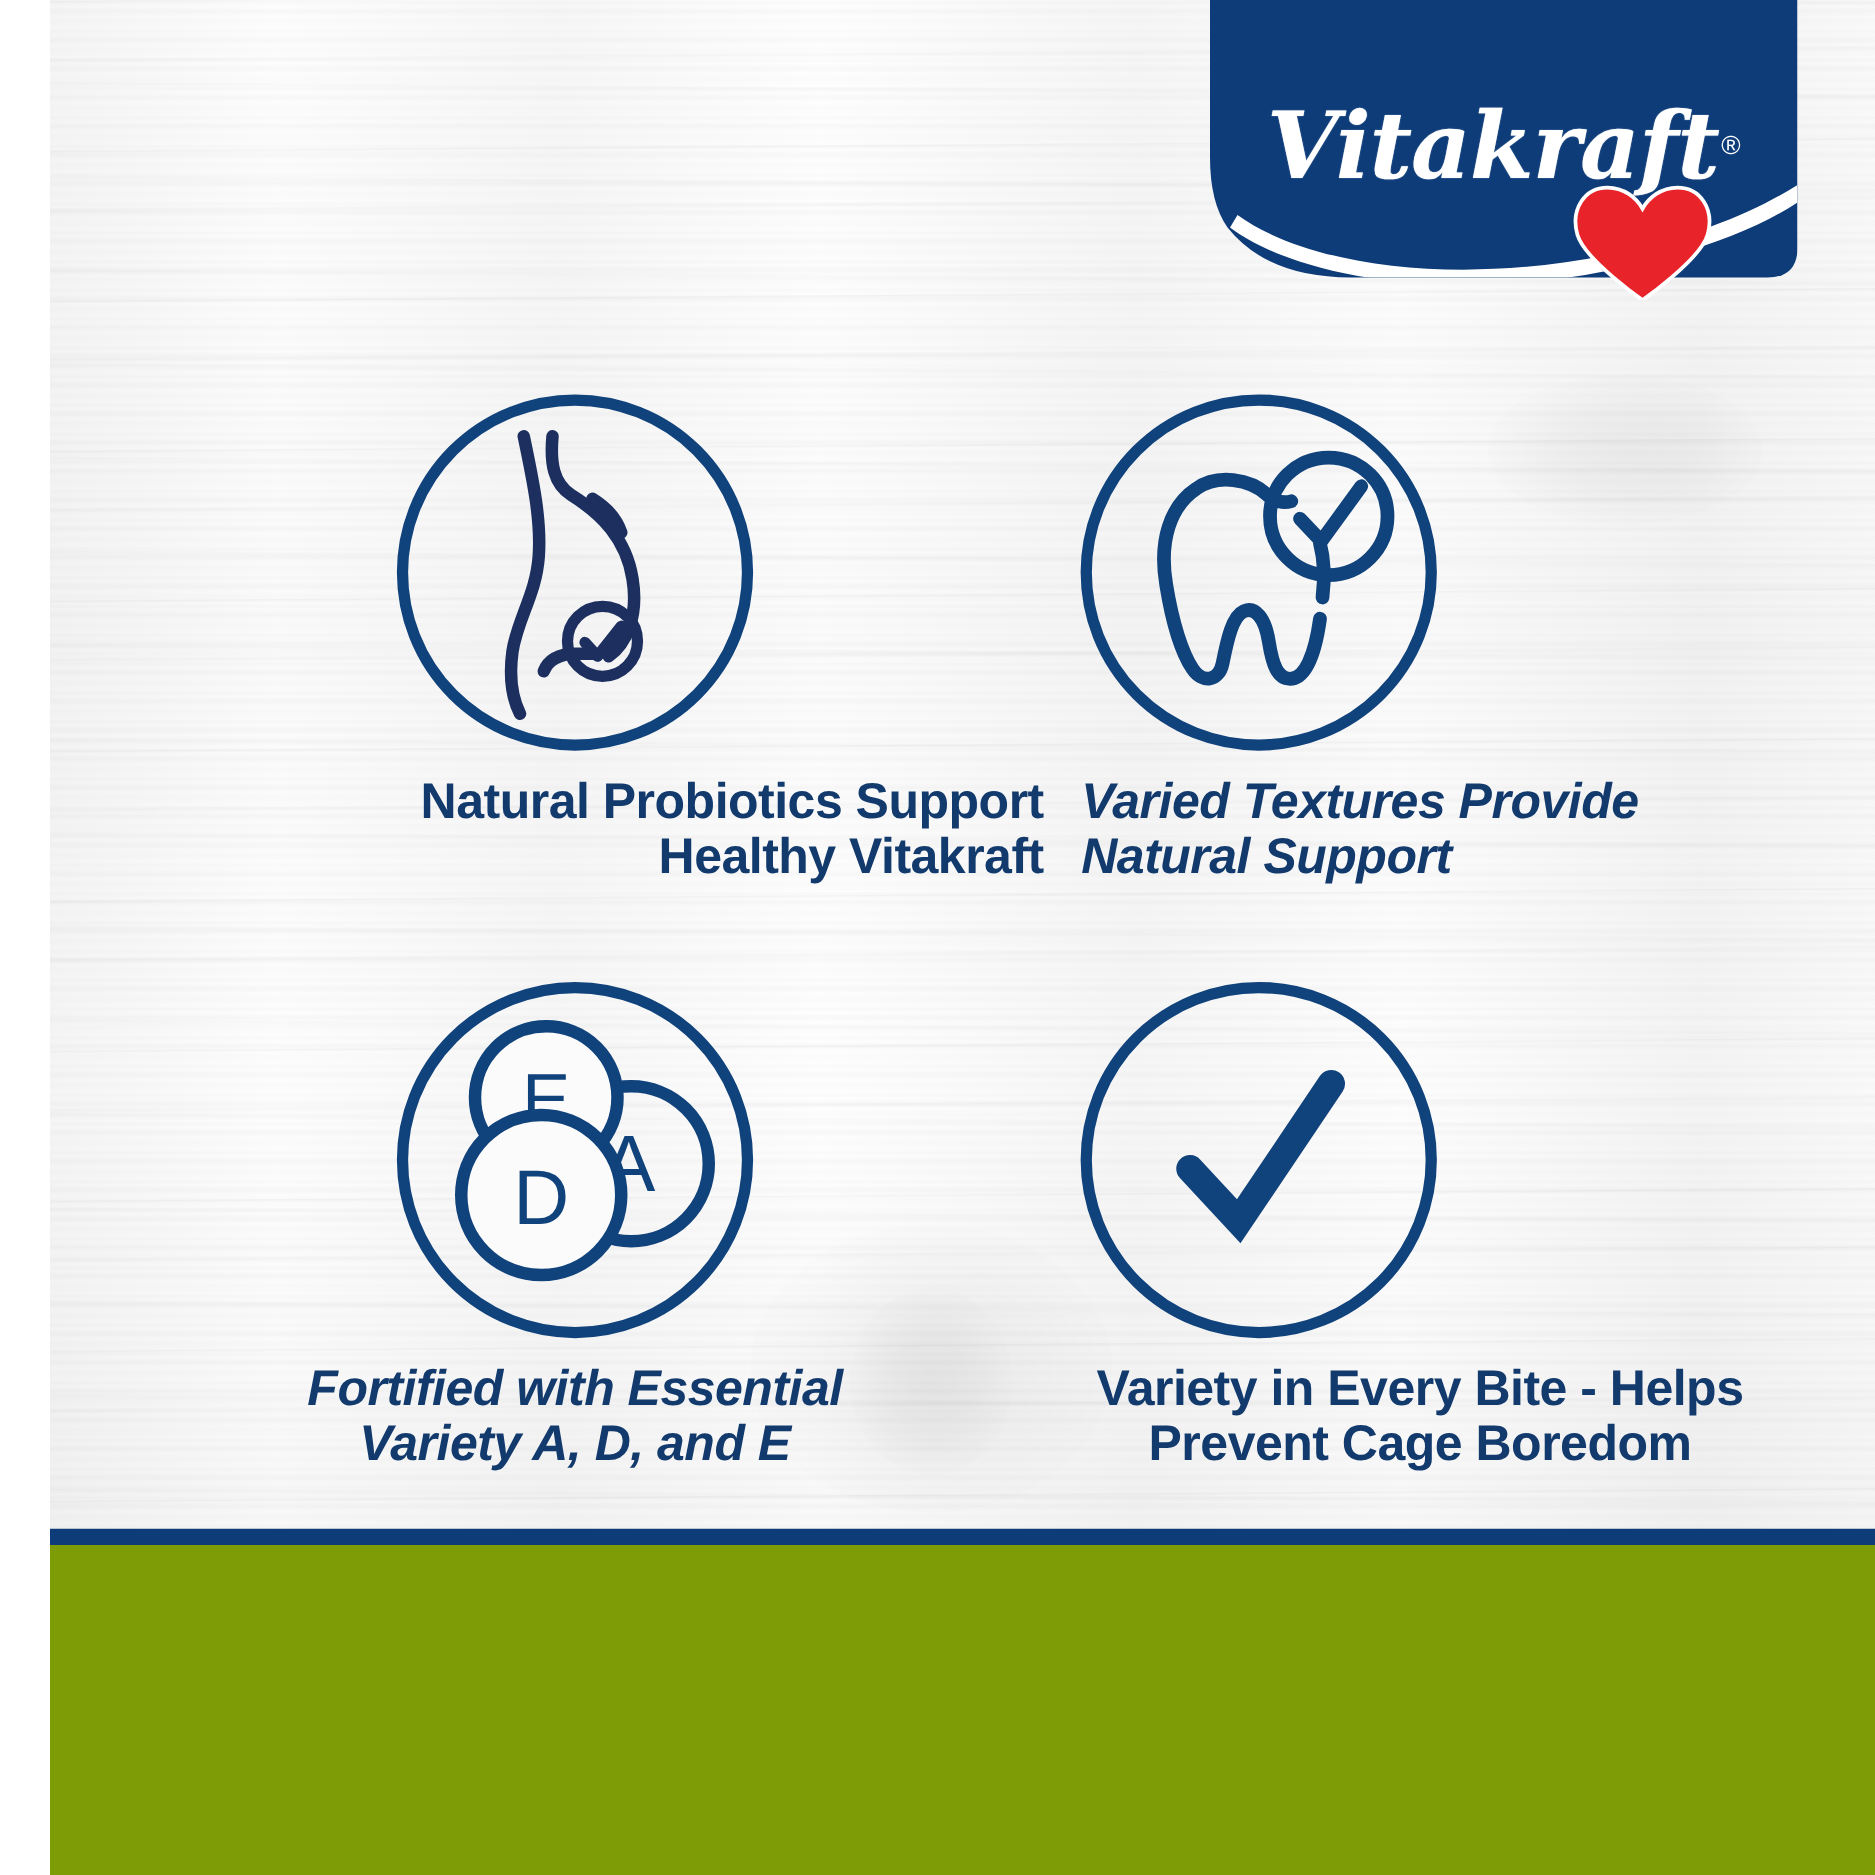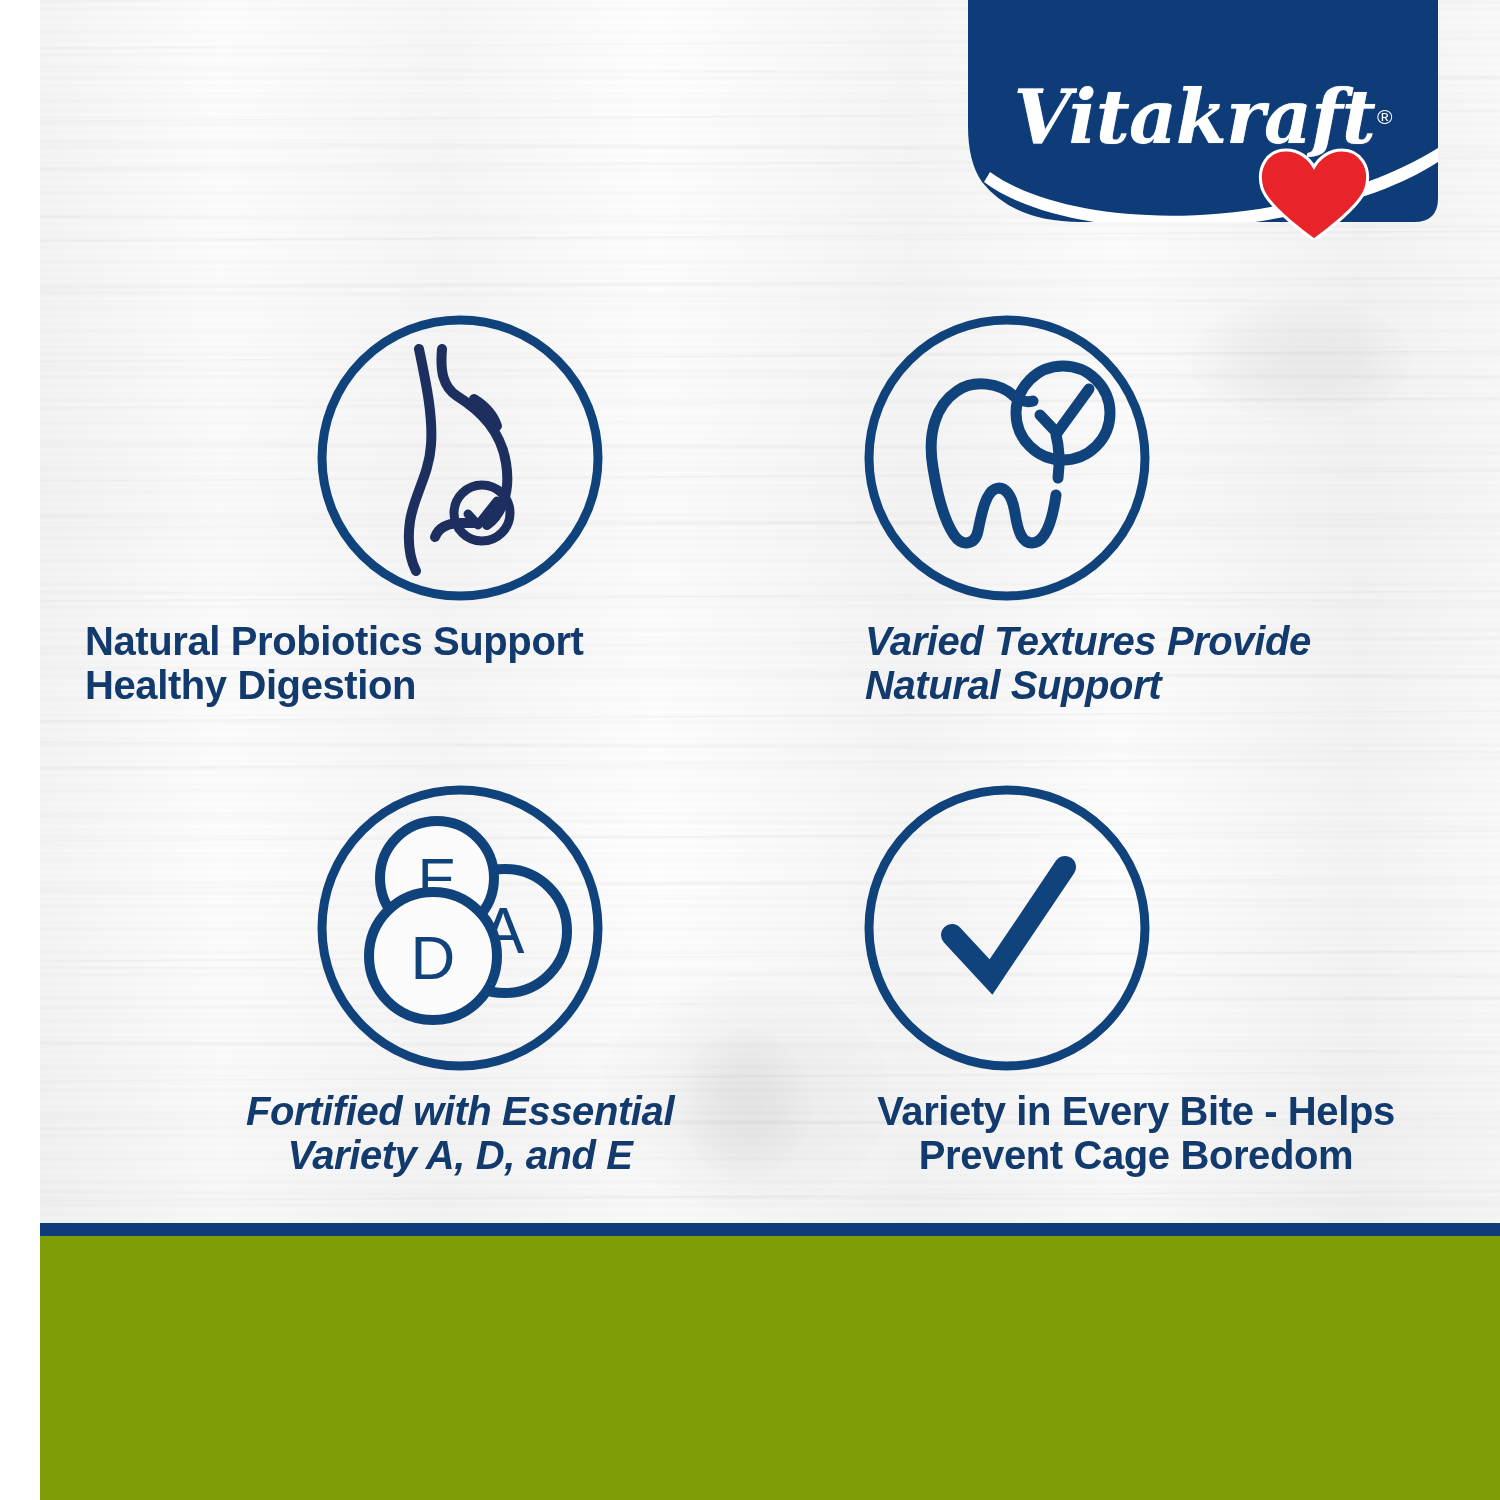--- a/index.html
+++ b/index.html
@@ -91,21 +91,21 @@
     font-family:"Liberation Sans", sans-serif;
     font-weight:bold;
     font-size:40px;
     line-height:1.10;
     color:#123a6d;
     letter-spacing:-0.4px;
   }
   .cap-line{display:block;white-space:nowrap;}
 
   .c0{left:45px;top:313px;}
-  .c0 .cell-caption{text-align:left;}
+  .c0 .cell-caption{text-align:right;}
   .c1{left:655px;top:313px;}
   .c1 .cell-icon{margin:0 0 0 167px;}
   .c1 .cell-caption{text-align:left;padding-left:170px;font-style:italic;}
   .c2{left:45px;top:783px;}
   .c2 .cell-caption{text-align:center;font-style:italic;}
   .c3{left:655px;top:783px;}
   .c3 .cell-icon{margin:0 0 0 167px;}
   .c3 .cell-caption{text-align:center;padding-left:132px;}
 
   
@@ -180,21 +180,21 @@
           </g>
 
           <g>
             <circle cx="167" cy="200" r="28" fill="none" stroke="#1c2f5e" stroke-width="9"></circle>
             <path d="M153,201 L163,212 L182,188" fill="none" stroke="#1c2f5e" stroke-width="9" stroke-linecap="round" stroke-linejoin="round"></path>
           </g>
         </svg>
       </div>
       <div class="cell-caption">
         <span class="cap-line">Natural Probiotics Support</span>
-        <span class="cap-line">Healthy Digestion</span>
+        <span class="cap-line">Healthy Vitakraft</span>
       </div>
     </div>
 
     <div class="cell c1">
       <div class="cell-icon">
         <svg width="290" height="290" viewBox="0 0 290 290">
           <circle cx="145" cy="145" r="138" fill="none" stroke="#10427c" stroke-width="9"></circle>
           <g fill="none" stroke="#10427c" stroke-width="11" stroke-linecap="round" stroke-linejoin="round">
 
             <path d="M152,83

